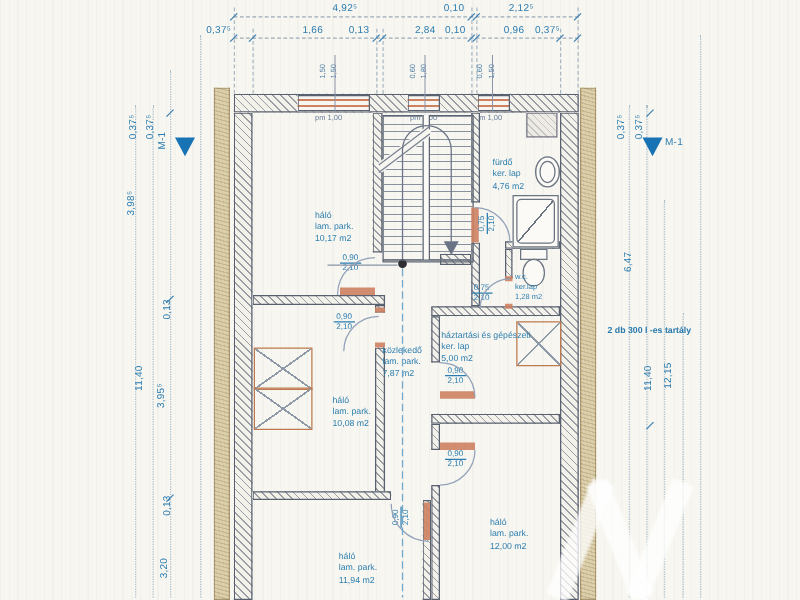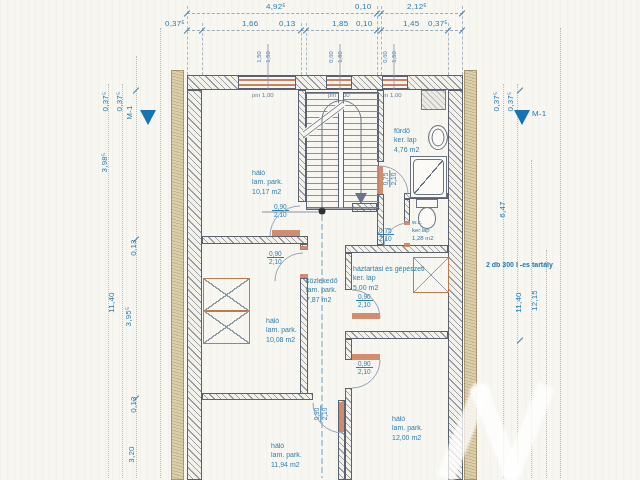--- a/index.html
+++ b/index.html
@@ -77,23 +77,23 @@
   <div class="tick" style="left:377px;top:30px;"></div>
   <div class="tick" style="left:444px;top:30px;"></div>
   <div class="tick" style="left:458px;top:30px;"></div>
 
   <span class="dim" style="left:266px;top:2px;">4,92⁵</span>
   <span class="dim" style="left:355px;top:2px;">0,10</span>
   <span class="dim" style="left:407px;top:2px;">2,12⁵</span>
   <span class="dim" style="left:165px;top:19px;">0,37⁵</span>
   <span class="dim" style="left:242px;top:19px;">1,66</span>
   <span class="dim" style="left:279px;top:19px;">0,13</span>
-  <span class="dim" style="left:332px;top:19px;">1,85</span>
+  <span class="dim" style="left:332px;top:19px;">2,84</span>
   <span class="dim" style="left:356px;top:19px;">0,10</span>
-  <span class="dim" style="left:403px;top:19px;">1,45</span>
+  <span class="dim" style="left:403px;top:19px;">0,96</span>
   <span class="dim" style="left:428px;top:19px;">0,37⁵</span>
 
   <span class="dv" style="left:96px;top:97px;">0,37⁵</span>
   <span class="dv" style="left:110px;top:97px;">0,37⁵</span>
   <span class="dv" style="left:122px;top:108px;">M-1</span>
   <div class="tri" style="left:140px;top:110px;"></div>
   <span class="dv" style="left:95px;top:158px;">3,98⁵</span>
   <span class="dv" style="left:125px;top:243px;">0,13</span>
   <span class="dv" style="left:101px;top:298px;">11,40</span>
   <span class="dv" style="left:119px;top:312px;">3,95⁵</span>

